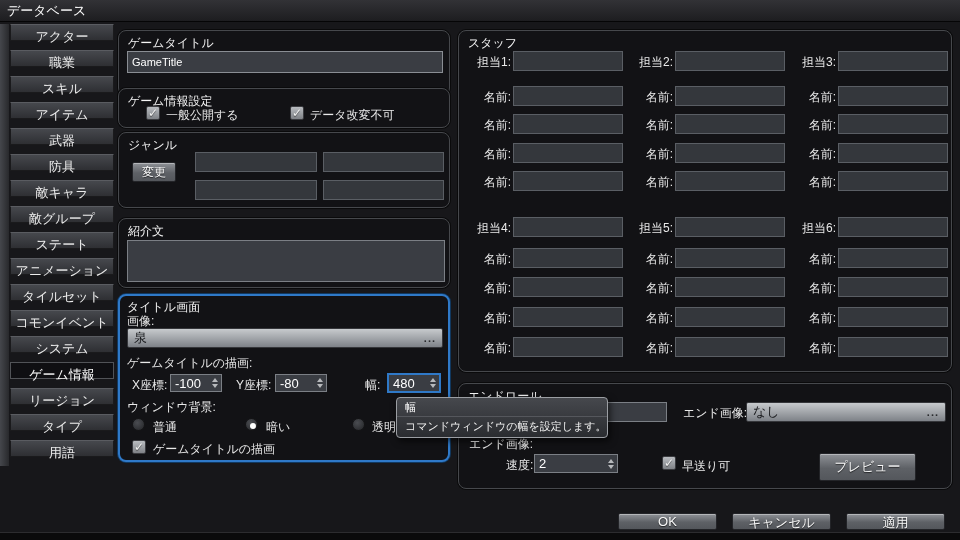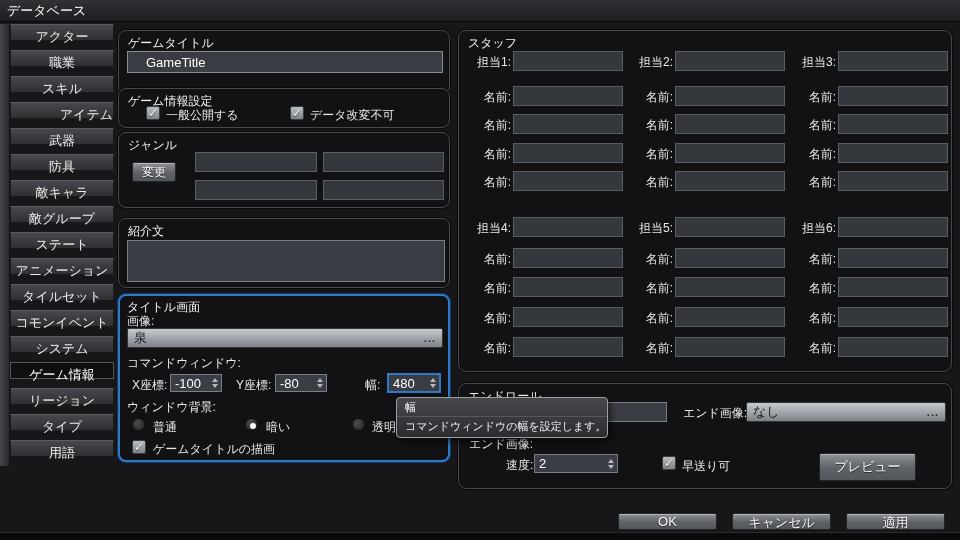--- a/index.html
+++ b/index.html
@@ -22,21 +22,21 @@
   .tab.selected { background:#0f0f12; border:1px solid #515357; color:#ffffff; }
 
   
   .group { position:absolute; border:1px solid #46484c; border-radius:8px;
     background:#121215; box-shadow:0 0 0 1px #0a0a0b; }
   .group.focused { border:2px solid #2f79c8; box-shadow:0 0 0 1px #11385f; }
   .glabel { position:absolute; font-size:12px; color:#f5f5f5; }
   .slabel { position:absolute; font-size:12px; color:#e9e9e9; white-space:nowrap; }
 
   .tinput { position:absolute; background:#3a3d43; border:1px solid #8a8e94;
-    color:#fff; font-size:13px; padding:0 18px; font-family:inherit; }
+    color:#fff; font-size:11px; padding:0 4px; font-family:inherit; }
   .field { position:absolute; background:#34373c; border:1px solid #5a5e64; }
   .tarea { position:absolute; background:#3a3d43; border:1px solid #7b7f85; }
 
   
   .dropdown { position:absolute; height:20px; background:linear-gradient(#c7cacd,#7e8288);
     border:1px solid #35363a; border-radius:2px; color:#17181b; font-size:13px;
     display:flex; align-items:center; padding:0 6px; }
   .dropdown .dots { margin-left:auto; font-weight:bold; color:#2a2b2e; letter-spacing:1px; font-size:11px; }
 
   
@@ -76,21 +76,21 @@
 <div class="window">
   <div class="titlebar">
     <span>データベース</span>
   </div>
 
   <div class="side-strip"></div>
   <div id="sidebar">
       <div class="tab" style="top: 24px;">アクター</div>
       <div class="tab" style="top: 50px;">職業</div>
       <div class="tab" style="top: 76px;">スキル</div>
-      <div class="tab" style="top: 102px; text-align: right;">アイテム</div>
+      <div class="tab" style="top: 102px;">アイテム</div>
       <div class="tab" style="top: 128px;">武器</div>
       <div class="tab" style="top: 154px;">防具</div>
       <div class="tab" style="top: 180px;">敵キャラ</div>
       <div class="tab" style="top: 206px;">敵グループ</div>
       <div class="tab" style="top: 232px;">ステート</div>
       <div class="tab" style="top: 258px;">アニメーション</div>
       <div class="tab" style="top: 284px;">タイルセット</div>
       <div class="tab" style="top: 310px;">コモンイベント</div>
       <div class="tab" style="top: 336px;">システム</div>
       <div class="tab selected" style="top: 362px;">ゲーム情報</div>
@@ -126,21 +126,21 @@
     <div class="field" style="left:204px; top:47px; width:121px; height:20px;"></div>
   </div>
 
   <div class="group focused" style="left:118px; top:294px; width:332px; height:168px;">
     <div class="glabel" style="left:7px; top:3px;">タイトル画面</div>
     <div class="slabel" style="left:7px; top:17px;">画像:</div>
     <div class="dropdown" style="left:7px; top:32px; width:316px;">
       <span>泉</span>
       <span class="dots">...</span>
     </div>
-    <div class="slabel" style="left:7px; top:59px;">コマンドウィンドウ:</div>
+    <div class="slabel" style="left:7px; top:59px;">ゲームタイトルの描画:</div>
     <div class="slabel" style="left:12px; top:81px;">X座標:</div>
     <div class="spin" style="left:50px; top:78px; width:52px;">
       <span class="val">-100</span>
       <span class="arrows">
           <span class="arr-up"></span>
           <span class="arr-dn"></span>
         </span>
     </div>
     <div class="slabel" style="left:116px; top:81px;">Y座標:</div>
     <div class="spin" style="left:155px; top:78px; width:52px;">

